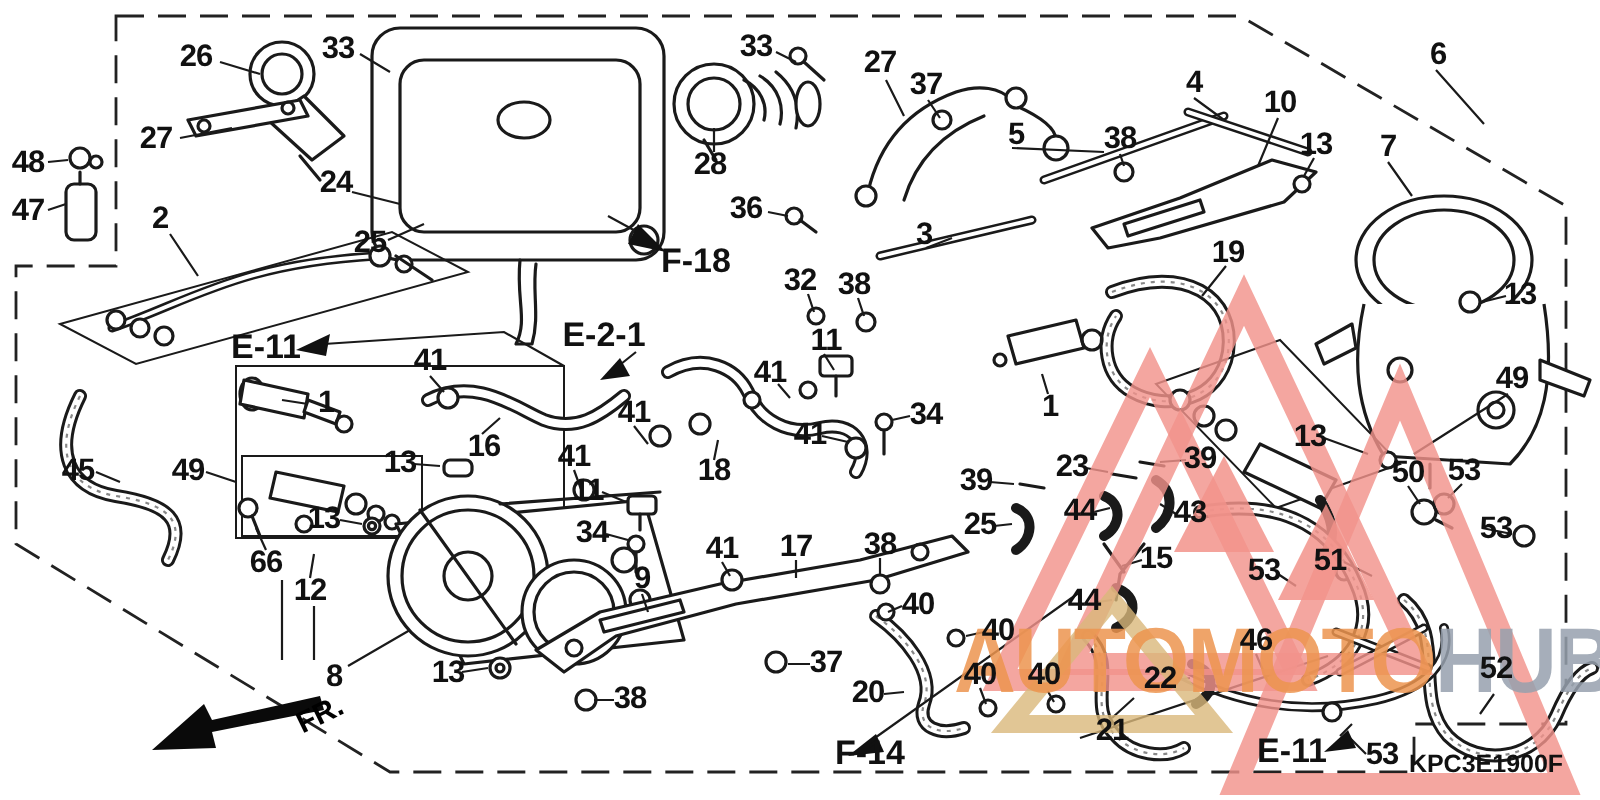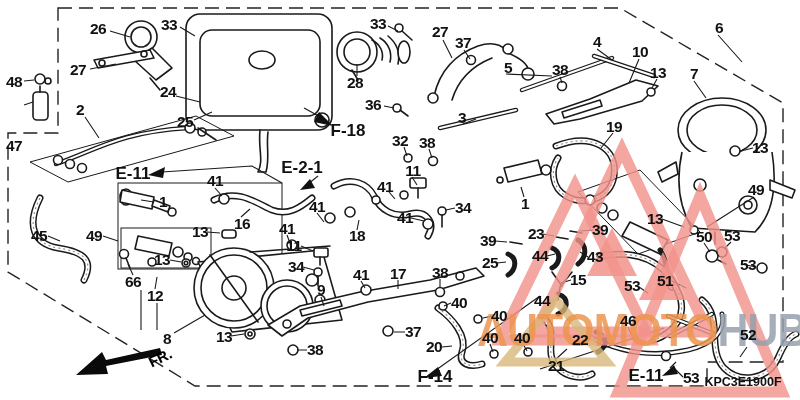--- a/index.html
+++ b/index.html
@@ -281,21 +281,21 @@
 
   <div class="fr-label">FR.</div>
 
   <div class="code" style="left:743px;top:382px">KPC3E1900F</div>
 
   <div id="labels">
       <span class="lbl" style="left: 98px; top: 29px;">26</span>
       <span class="lbl" style="left: 169px; top: 25px;">33</span>
       <span class="lbl" style="left: 78px; top: 70px;">27</span>
       <span class="lbl" style="left: 14px; top: 82px;">48</span>
-      <span class="lbl" style="left: 14px; top: 106px; margin-top: 40px;">47</span>
+      <span class="lbl" style="left: 14px; top: 106px;">47</span>
       <span class="lbl" style="left: 168px; top: 92px;">24</span>
       <span class="lbl" style="left: 185px; top: 122px;">25</span>
       <span class="lbl" style="left: 80px; top: 110px;">2</span>
       <span class="lbl" style="left: 378px; top: 24px;">33</span>
       <span class="lbl" style="left: 440px; top: 32px;">27</span>
       <span class="lbl" style="left: 463px; top: 43px;">37</span>
       <span class="lbl" style="left: 508px; top: 68px;">5</span>
       <span class="lbl" style="left: 355px; top: 83px;">28</span>
       <span class="lbl" style="left: 373px; top: 105px;">36</span>
       <span class="lbl" style="left: 400px; top: 141px;">32</span>

